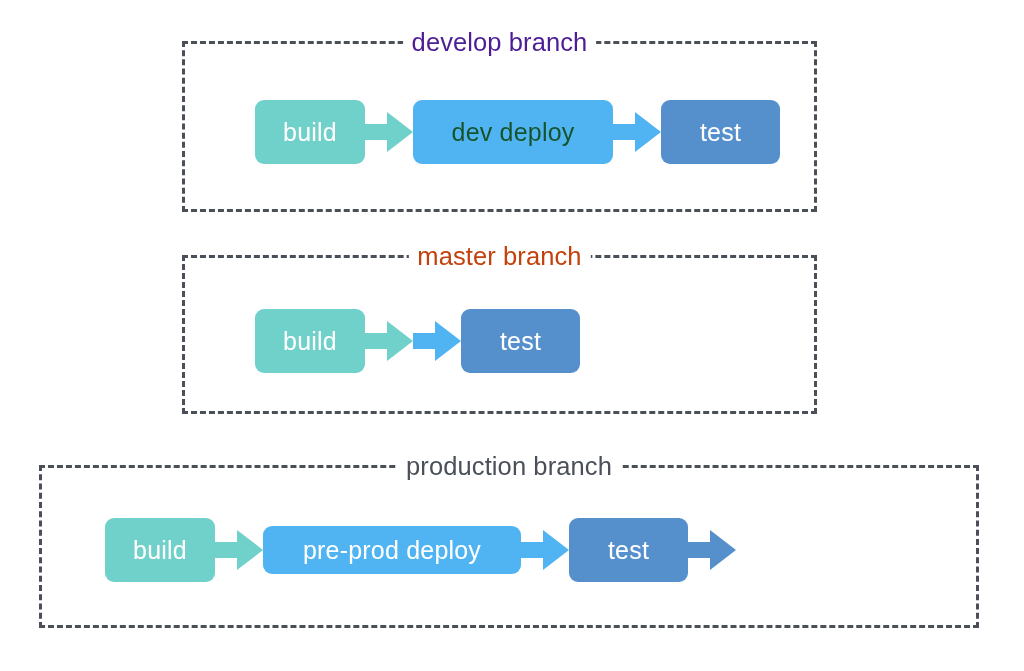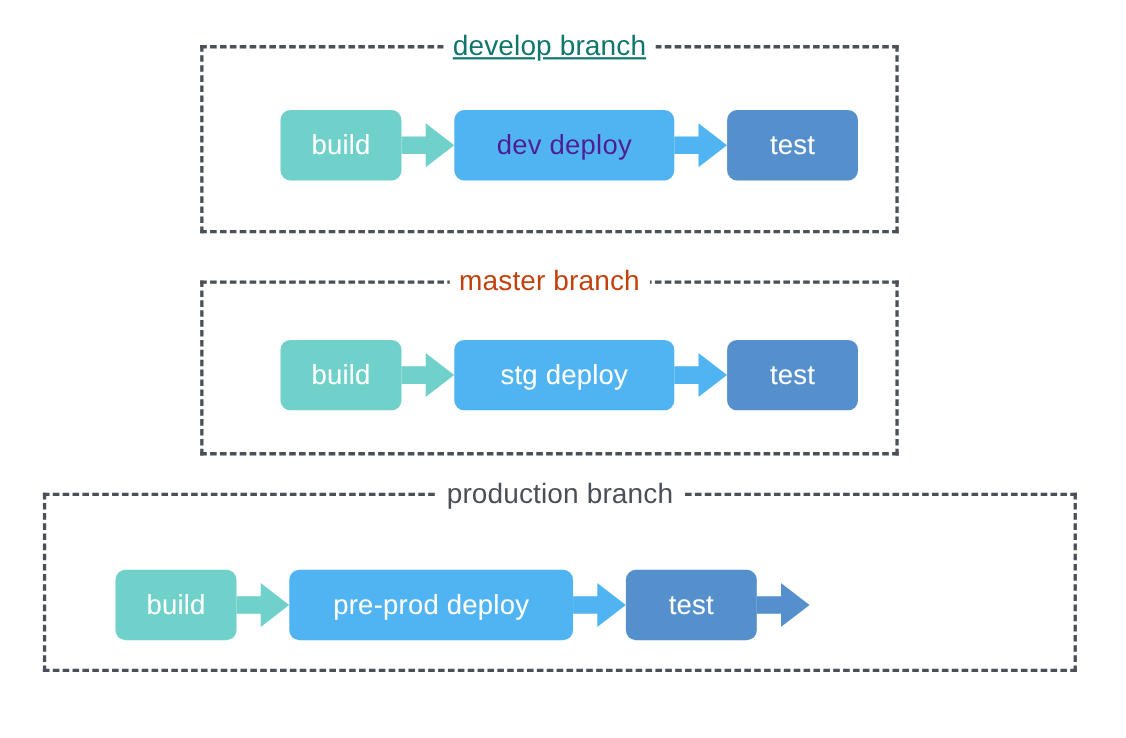--- a/index.html
+++ b/index.html
@@ -79,32 +79,32 @@
     width: 100%;
     height: 100%;
     overflow: visible;
   }
 </style>
 </head>
 <body>
 
 <div id="diagram-root">
     <div class="branch-group" style="left: 182px; top: 41px; width: 635px; height: 171px; border-color: rgb(74, 79, 88); border-width: 3px; border-style: dashed;">
-      <div class="branch-title" style="color: #0f766e; background: rgb(255, 255, 255); text-decoration: underline;">develop branch</div>
+      <div class="branch-title" style="color: #4c1d95; background: rgb(255, 255, 255);">develop branch</div>
     </div>
     <div class="pipeline" style="left: 255px; top: 100px; height: 64px;">
       <div class="stage" style="width: 110px; height: 64px; background: rgb(112, 208, 202); color: rgb(255, 255, 255);">
         <span>build</span>
       </div>
       <div class="arrow" style="width: 48px;">
         <svg viewBox="0 0 48 40" preserveAspectRatio="none" xmlns="http://www.w3.org/2000/svg">
           <polygon points="0,12 22,12 22,0 48,20 22,40 22,28 0,28" fill="#70d0ca"></polygon>
         </svg>
       </div>
-      <div class="stage" style="width: 200px; height: 64px; background: rgb(80, 180, 242); color: #4c1d95;">
+      <div class="stage" style="width: 200px; height: 64px; background: rgb(80, 180, 242); color: #14532d;">
         <span>dev deploy</span>
       </div>
       <div class="arrow" style="width: 48px;">
         <svg viewBox="0 0 48 40" preserveAspectRatio="none" xmlns="http://www.w3.org/2000/svg">
           <polygon points="0,12 22,12 22,0 48,20 22,40 22,28 0,28" fill="#50b4f2"></polygon>
         </svg>
       </div>
       <div class="stage" style="width: 119px; height: 64px; background: rgb(85, 144, 205); color: rgb(255, 255, 255);">
         <span>test</span>
       </div>
@@ -114,45 +114,42 @@
     </div>
     <div class="pipeline" style="left: 255px; top: 309px; height: 64px;">
       <div class="stage" style="width: 110px; height: 64px; background: rgb(112, 208, 202); color: rgb(255, 255, 255);">
         <span>build</span>
       </div>
       <div class="arrow" style="width: 48px;">
         <svg viewBox="0 0 48 40" preserveAspectRatio="none" xmlns="http://www.w3.org/2000/svg">
           <polygon points="0,12 22,12 22,0 48,20 22,40 22,28 0,28" fill="#70d0ca"></polygon>
         </svg>
       </div>
-      <div class="stage" style="width: 200px; height: 64px; background: rgb(80, 180, 242); color: rgb(255, 255, 255);">
-        <span>stg deploy</span>
-      </div>
       <div class="arrow" style="width: 48px;">
         <svg viewBox="0 0 48 40" preserveAspectRatio="none" xmlns="http://www.w3.org/2000/svg">
           <polygon points="0,12 22,12 22,0 48,20 22,40 22,28 0,28" fill="#50b4f2"></polygon>
         </svg>
       </div>
       <div class="stage" style="width: 119px; height: 64px; background: rgb(85, 144, 205); color: rgb(255, 255, 255);">
         <span>test</span>
       </div>
     </div>
-    <div class="branch-group" style="left: 39px; top: 448px; width: 940px; height: 163px; border-color: rgb(74, 79, 88); border-width: 3px; border-style: dashed;">
+    <div class="branch-group" style="left: 39px; top: 465px; width: 940px; height: 163px; border-color: rgb(74, 79, 88); border-width: 3px; border-style: dashed;">
       <div class="branch-title" style="color: rgb(74, 79, 88); background: rgb(255, 255, 255);">production branch</div>
     </div>
     <div class="pipeline" style="left: 105px; top: 518px; height: 64px;">
       <div class="stage" style="width: 110px; height: 64px; background: rgb(112, 208, 202); color: rgb(255, 255, 255);">
         <span>build</span>
       </div>
       <div class="arrow" style="width: 48px;">
         <svg viewBox="0 0 48 40" preserveAspectRatio="none" xmlns="http://www.w3.org/2000/svg">
           <polygon points="0,12 22,12 22,0 48,20 22,40 22,28 0,28" fill="#70d0ca"></polygon>
         </svg>
       </div>
-      <div class="stage" style="width: 258px; height: 64px; background: rgb(80, 180, 242); color: rgb(255, 255, 255);">
+      <div class="stage" style="width: 258px; height: 48px; background: rgb(80, 180, 242); color: rgb(255, 255, 255);">
         <span>pre-prod deploy</span>
       </div>
       <div class="arrow" style="width: 48px;">
         <svg viewBox="0 0 48 40" preserveAspectRatio="none" xmlns="http://www.w3.org/2000/svg">
           <polygon points="0,12 22,12 22,0 48,20 22,40 22,28 0,28" fill="#50b4f2"></polygon>
         </svg>
       </div>
       <div class="stage" style="width: 119px; height: 64px; background: rgb(85, 144, 205); color: rgb(255, 255, 255);">
         <span>test</span>
       </div>

